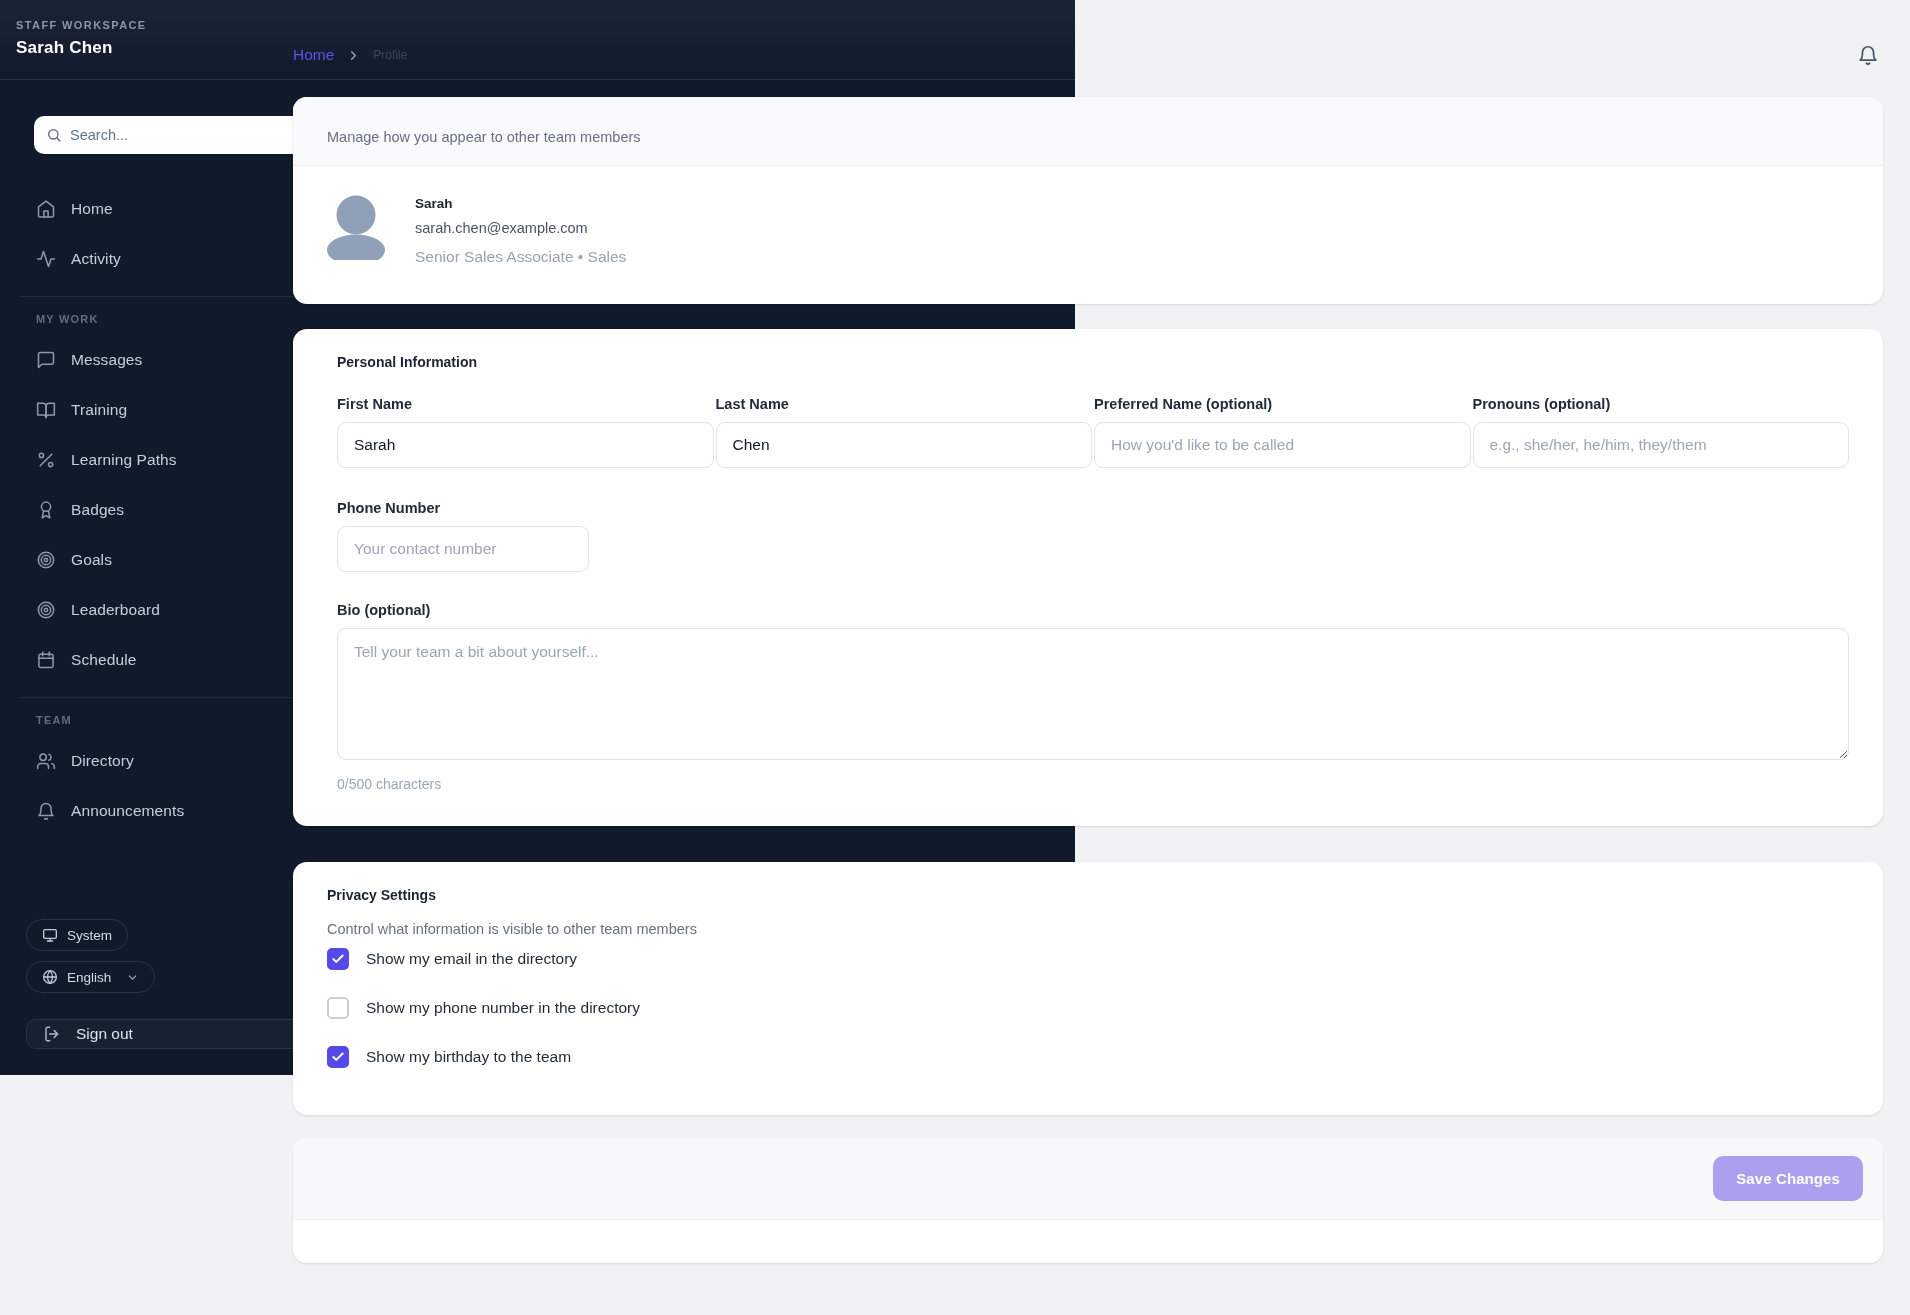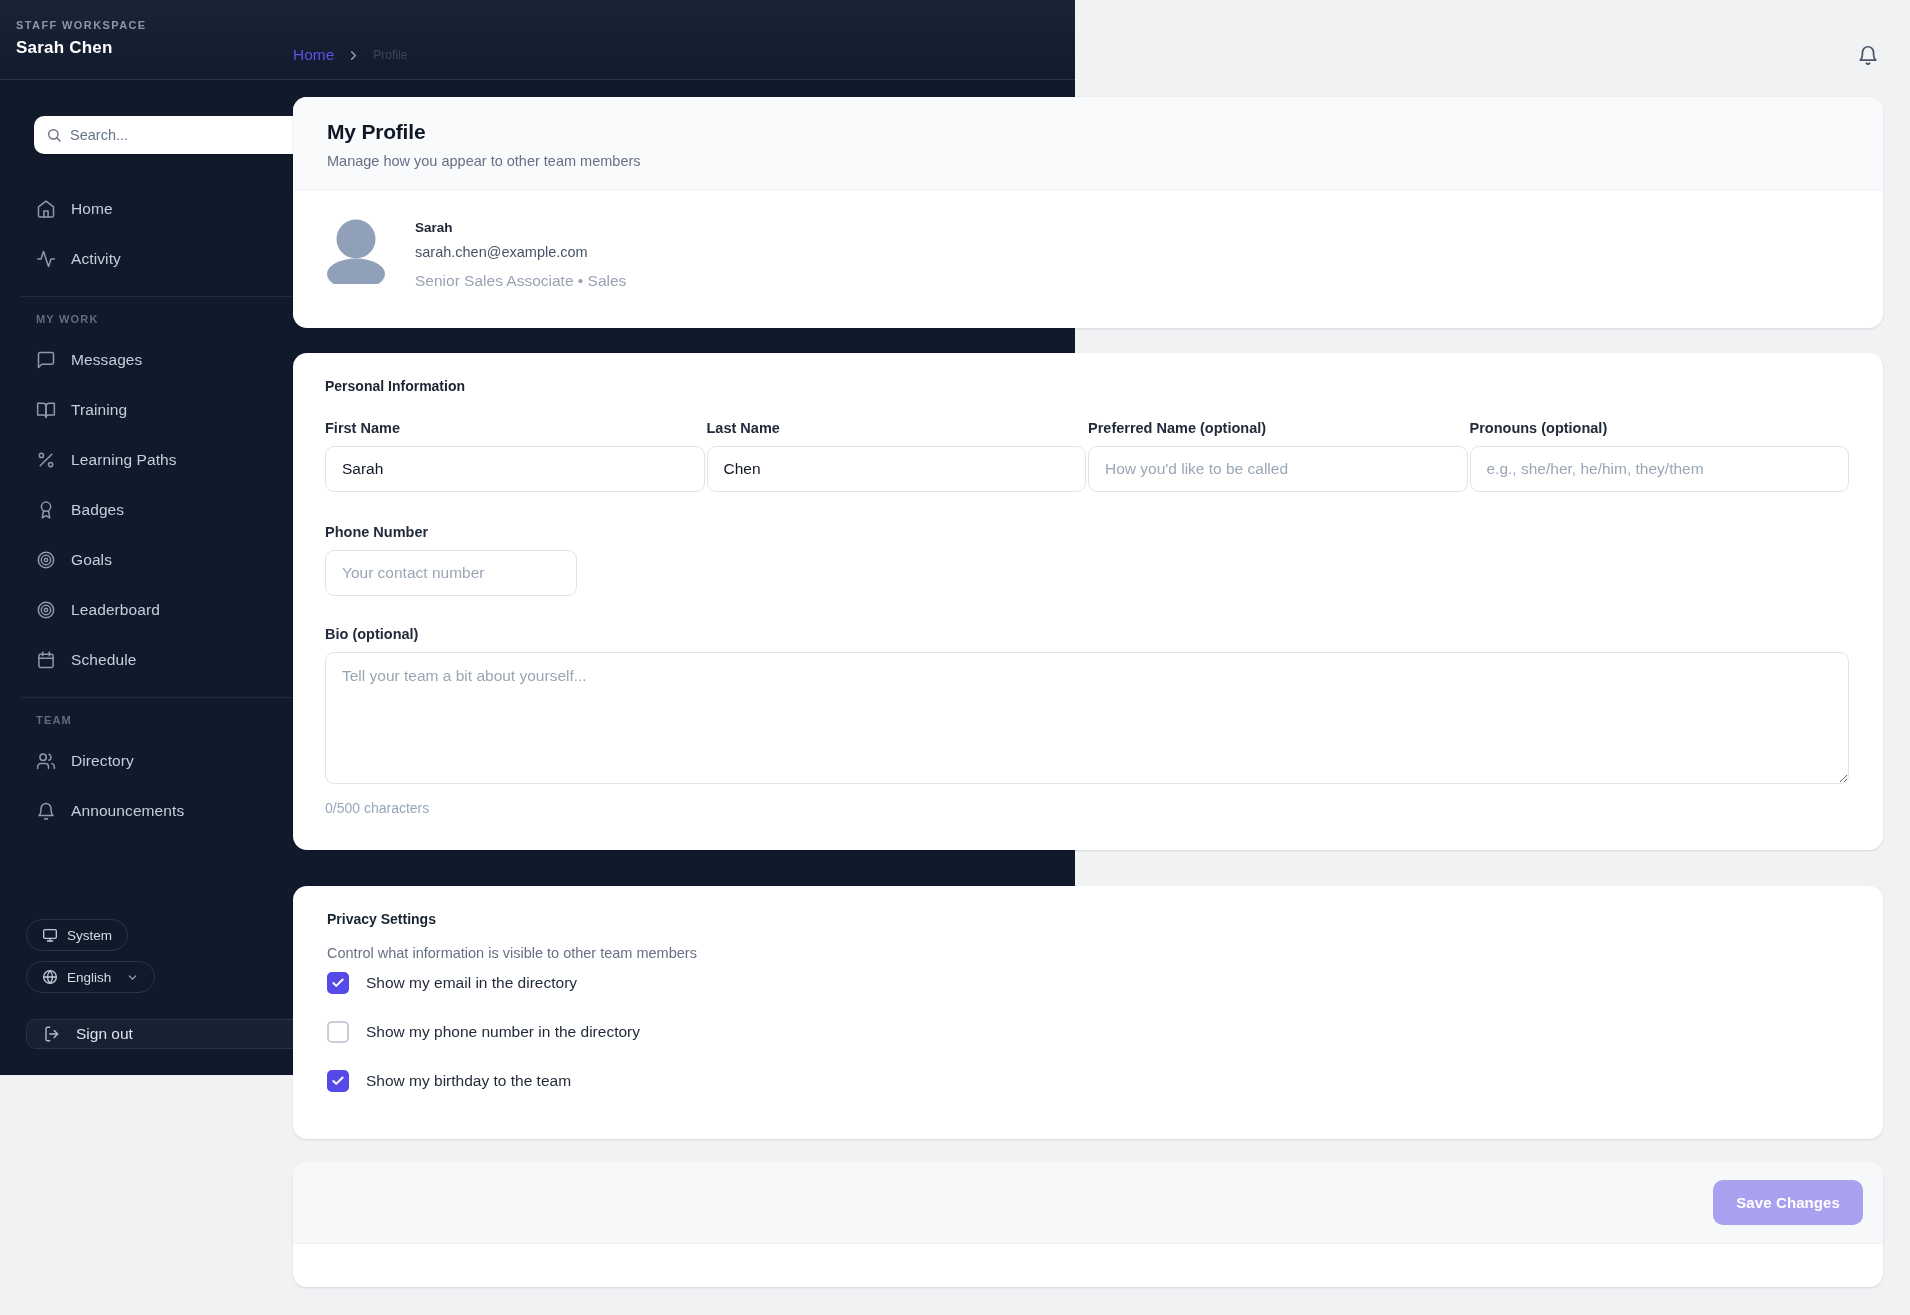--- a/index.html
+++ b/index.html
@@ -92,21 +92,21 @@
   }
   .cp-title { font-size:21px; font-weight:700; color:#101828; letter-spacing:-.2px; }
   .cp-sub { font-size:14.5px; color:#667085; margin-top:9px; }
   .cp-body { padding:28px 34px 38px 34px; display:flex; gap:30px; }
   .avatar { width:58px; flex:0 0 58px; display:flex; }
   .cp-name { font-size:13.5px; font-weight:700; color:#1b2534; margin-top:2px; }
   .cp-email { font-size:14.5px; color:#475467; margin-top:9px; }
   .cp-role { font-size:15.5px; color:#98a2b3; font-weight:500; margin-top:12px; }
 
   
-  .card-personal { margin-top:25px; padding:25px 34px 34px 32px; }
+  .card-personal { margin-top:25px; padding:25px 34px 34px 44px; }
   .sec-title { font-size:14px; font-weight:700; color:#1a2433; }
   .form-grid { display:grid; grid-template-columns:repeat(4,1fr); gap:2px; margin-top:26px; }
   .field-label { display:block; font-size:14.5px; font-weight:600; color:#212b3b; margin-bottom:10px; }
   .ti {
     width:100%; height:46px; border:1px solid #e0e4ea; border-radius:9px;
     padding:0 16px; font-size:15.5px; color:#101828; background:#fff; outline:none;
     font-family:inherit;
   }
   .ti::placeholder, .ta::placeholder { color:#9aa6b6; opacity:1; }
   .row-phone { margin-top:32px; }
@@ -351,21 +351,20 @@
           <svg width="22" height="22" viewBox="0 0 24 24" fill="none" stroke="currentColor" stroke-width="1.9" stroke-linecap="round" stroke-linejoin="round">
               <path d="M18 9a6 6 0 0 0-12 0c0 7-2.5 8.5-2.5 8.5h17S18 16 18 9"></path>
               <path d="M13.7 21a2 2 0 0 1-3.4 0"></path>
             </svg>
         </span>
       </button>
     </div>
 
     <section class="card card-profile">
       <div class="cp-head">
-        <h1 class="cp-title">My Profile</h1>
         <div class="cp-sub">Manage how you appear to other team members</div>
       </div>
       <div class="cp-body">
         <span class="avatar">
           <svg width="58" height="66" viewBox="0 0 58 66" fill="#90a0b8">
               <circle cx="29" cy="21" r="19.5"></circle>
               <ellipse cx="29" cy="56" rx="29" ry="15.5"></ellipse>
             </svg>
         </span>
         <div>

